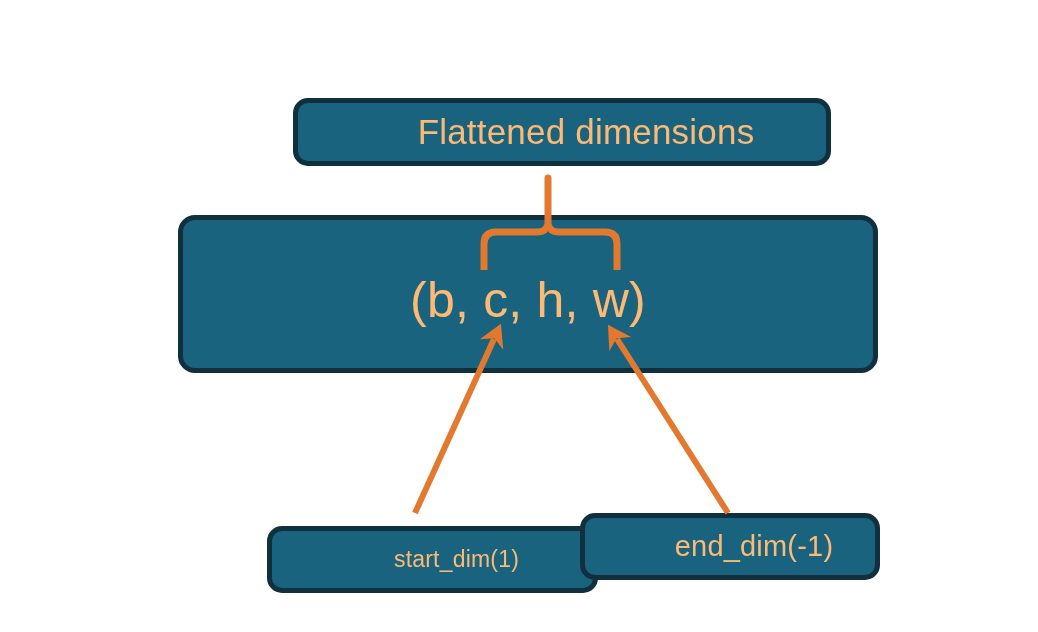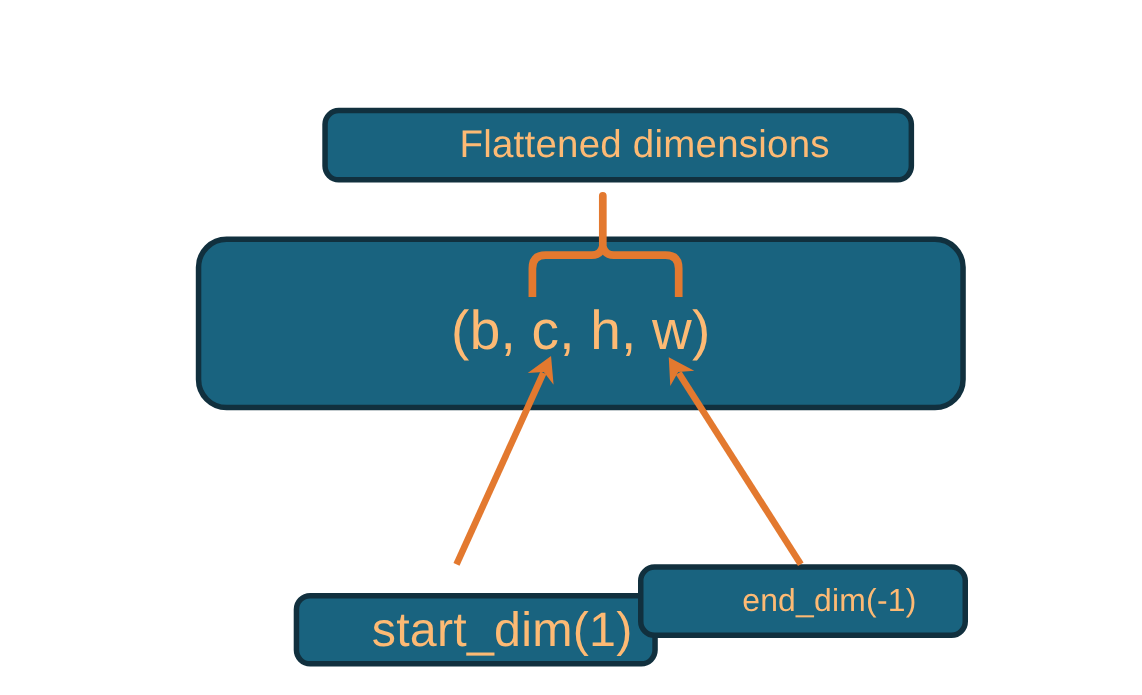--- a/index.html
+++ b/index.html
@@ -44,40 +44,40 @@
     border-radius: 15px;
     font-size: 35px;
   }
 
   
   #node-shape {
     left: 178px;
     top: 215px;
     width: 700px;
     height: 158px;
-    border-radius: 28px;
+    border-radius: 17px;
     font-size: 50px;
   }
   #node-shape .shape-text {
     position: absolute;
     left: 0;
     right: 0;
     top: 55px;
     text-align: center;
     line-height: 1;
   }
 
   
   #node-start-dim {
     left: 267px;
-    top: 539px;
+    top: 526px;
     width: 331px;
     height: 67px;
     border-radius: 15px;
-    font-size: 44px;
+    font-size: 23px;
   }
 
   
   #node-end-dim {
     left: 580px;
     top: 513px;
     width: 300px;
     height: 67px;
     border-radius: 15px;
     font-size: 29px;

